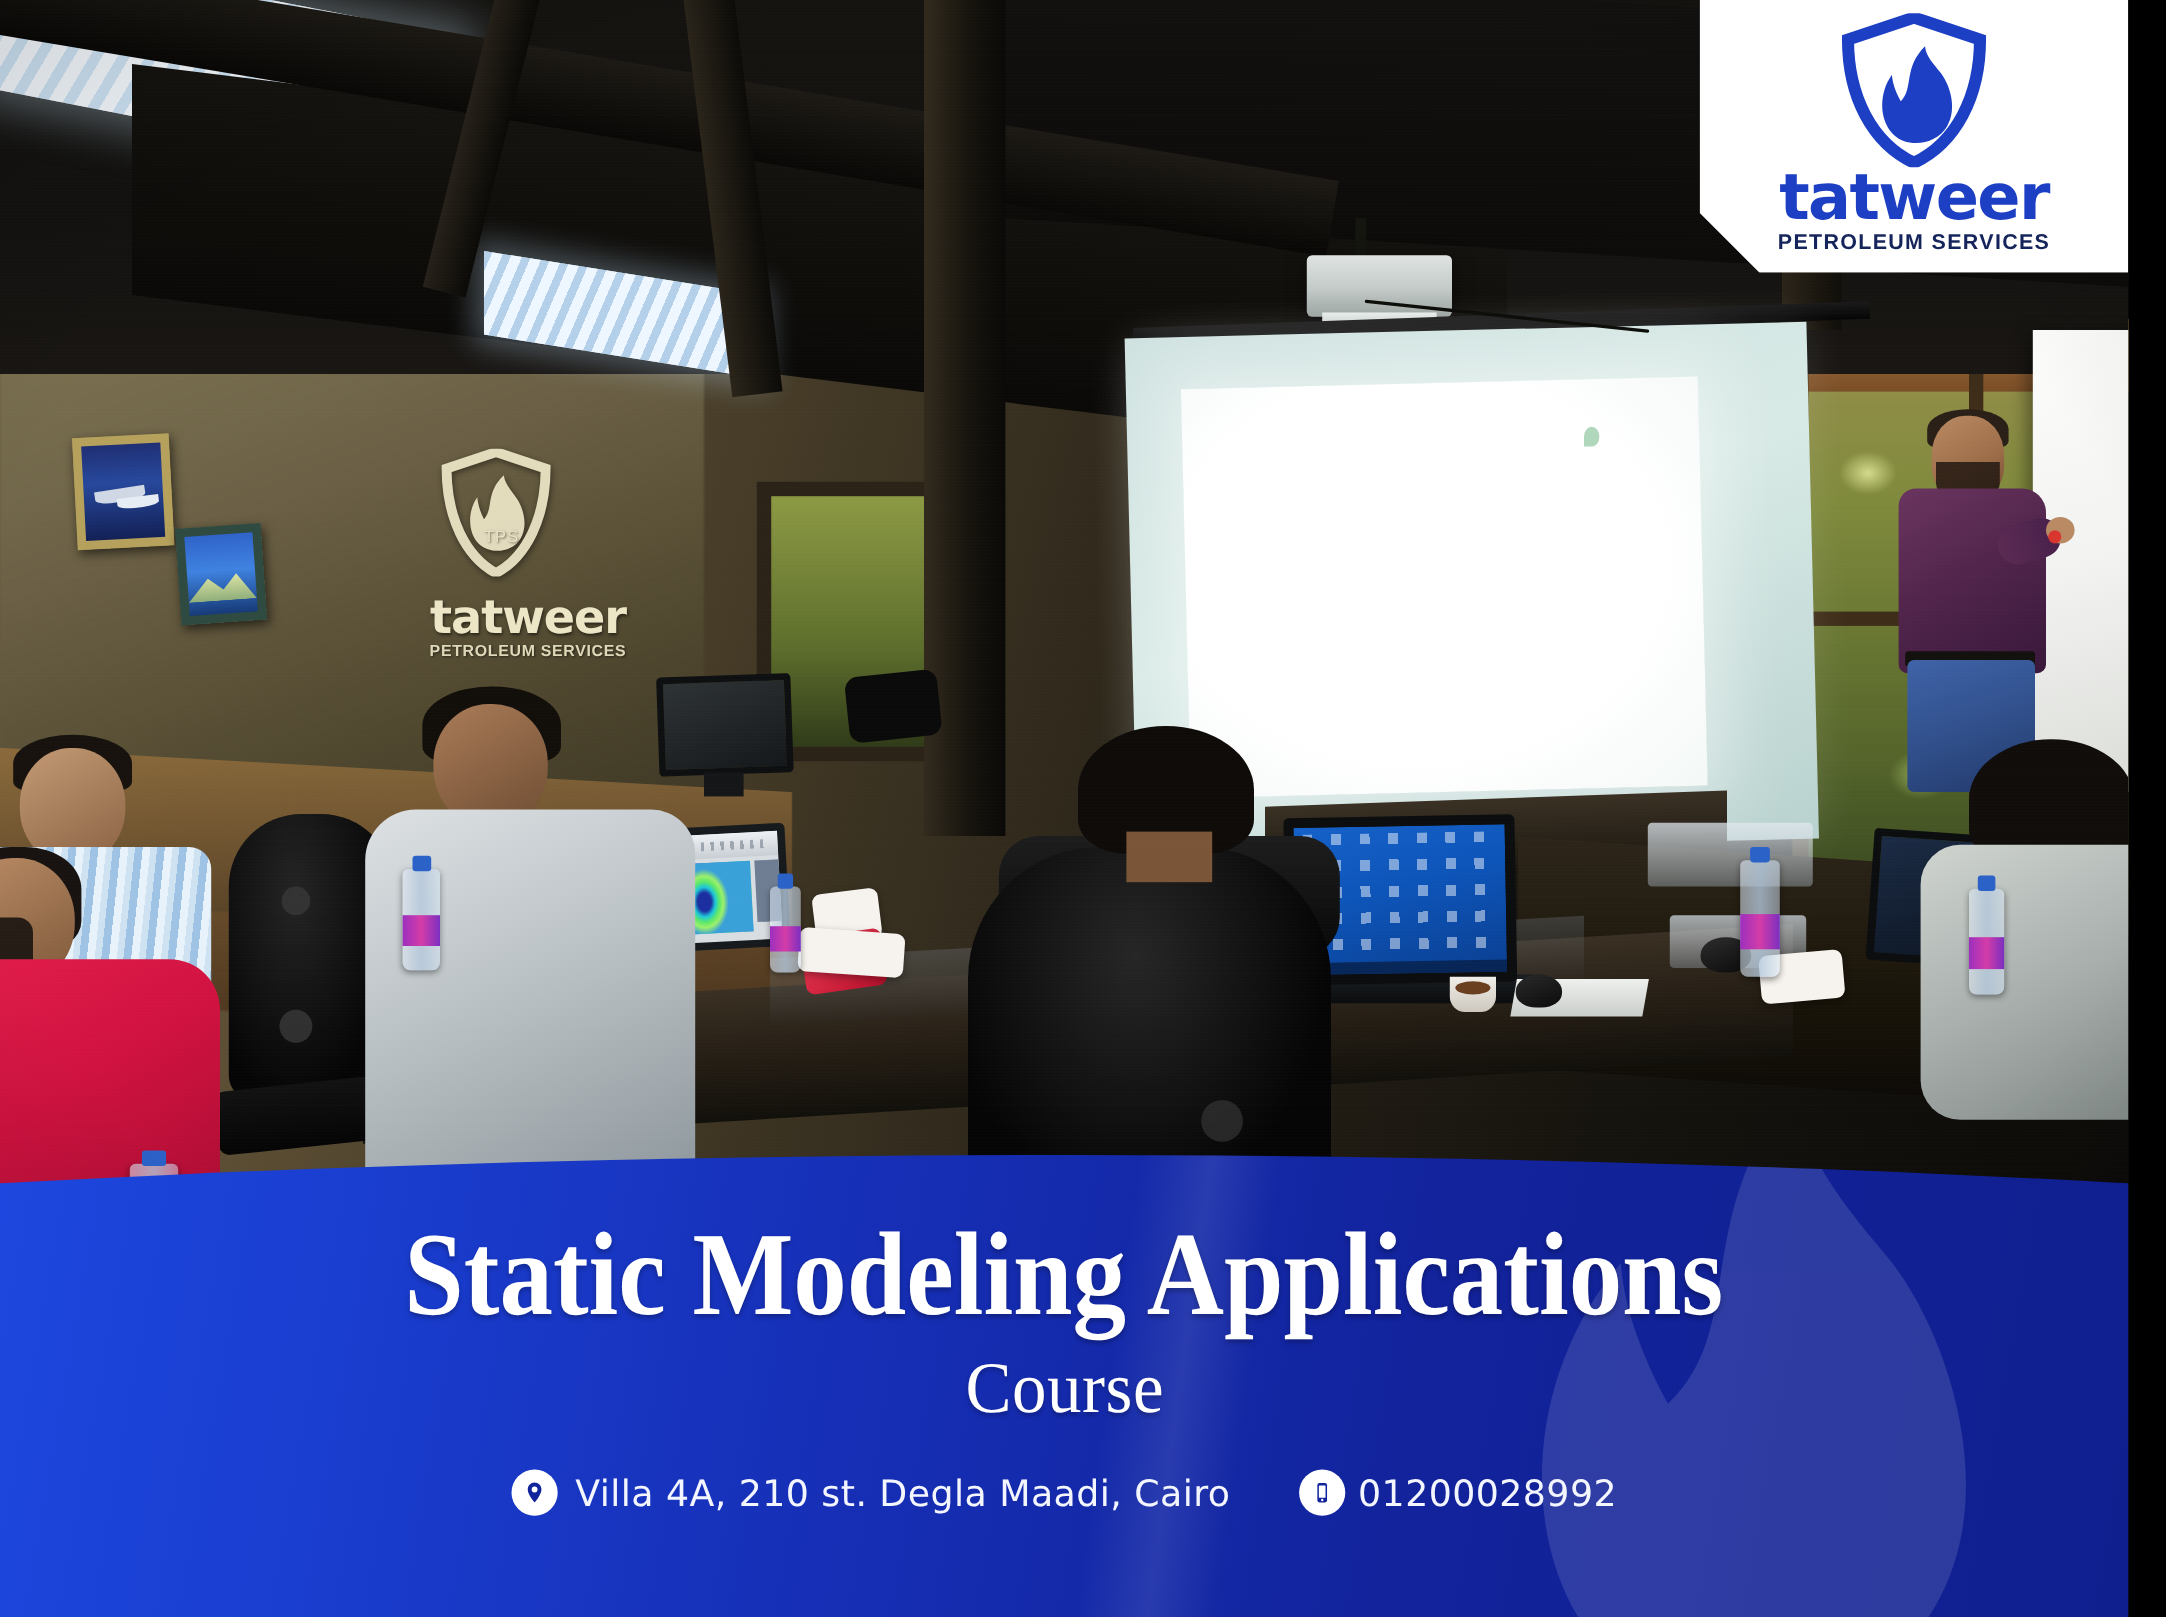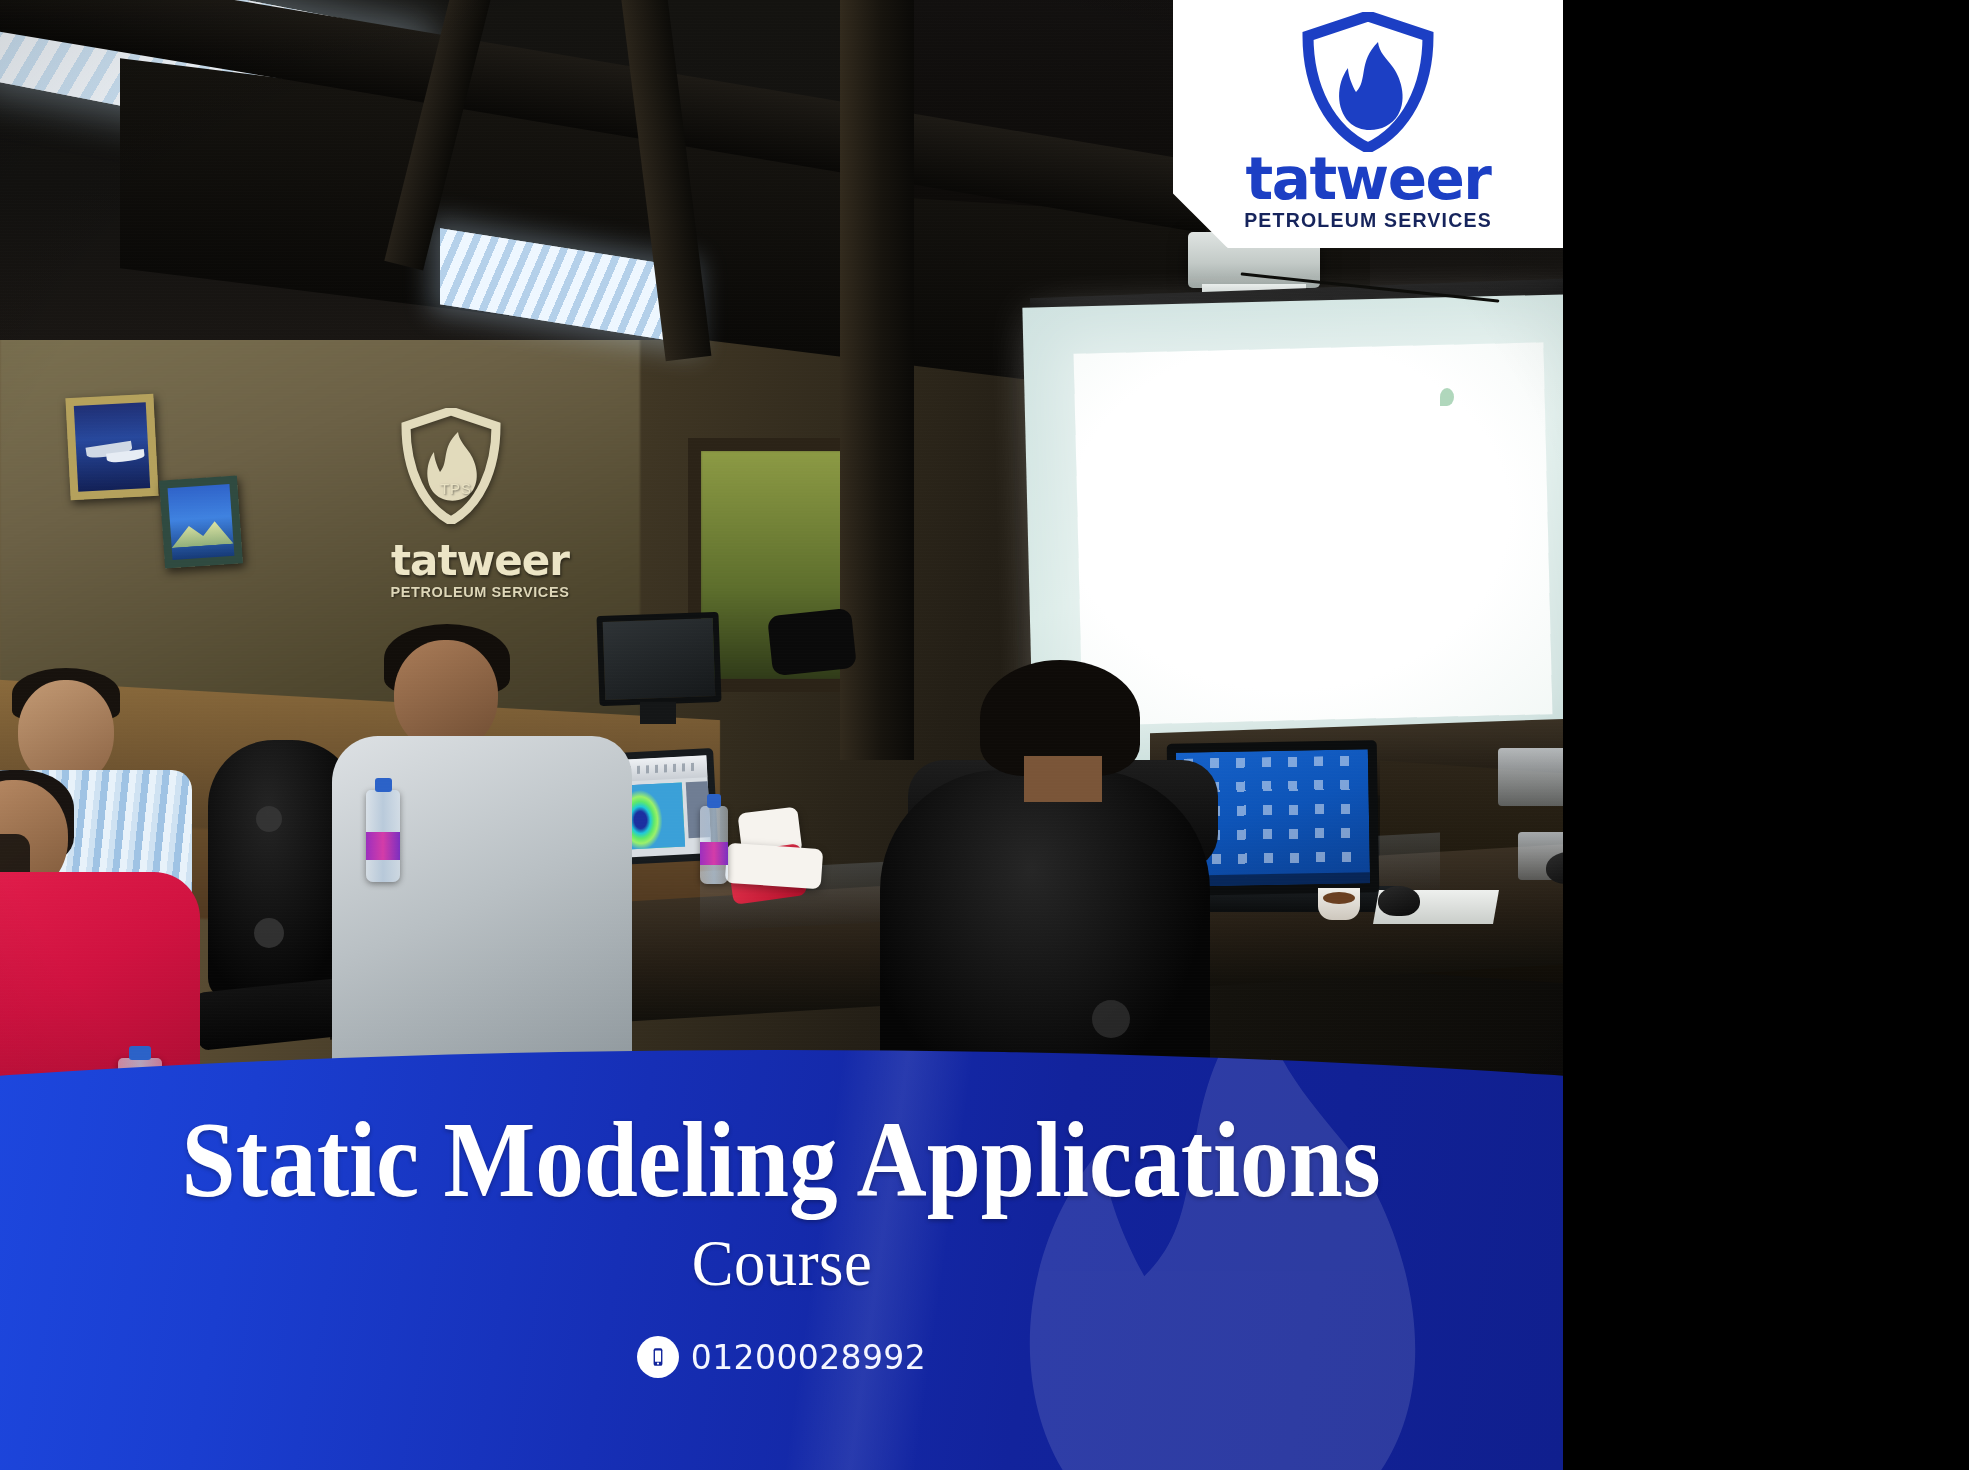--- a/index.html
+++ b/index.html
@@ -1,20 +1,20 @@
 <!DOCTYPE html>
 <html><head>
 <meta charset="utf-8">
 <title>Static Modeling Applications Course</title>
 <style>
   html,body{margin:0;padding:0;background:#000;}
   *{box-sizing:border-box;}
   .poster{
     position:relative;
-    width:1563px;
+    width:1935px;
     height:1470px;
     overflow:hidden;
     background:#0a0a0a;
     font-family:"Liberation Sans", sans-serif;
   }
 
   
   .photo{position:absolute;inset:0;overflow:hidden;background:#0c0c0b;}
 
   
@@ -585,20 +585,28 @@
       <svg viewBox="0 0 260 320" aria-hidden="true">
         <path d="M170 10 C120 70 148 122 110 158 C88 118 88 92 88 92 C40 148 40 232 80 274 C122 318 206 306 236 252 C268 196 238 118 212 88 C192 64 172 40 170 10 Z" fill="#ffffff"></path>
       </svg>
     </div>
 
     <div class="banner-inner">
       <div class="title">Static Modeling Applications</div>
       <div class="subtitle">Course</div>
 
       <div class="contact-row">
+        <div class="contact-item address">
+          <span class="pin-badge">
+            <svg viewBox="0 0 24 24" aria-hidden="true">
+              <path d="M12 2C8.2 2 5.2 5 5.2 8.8c0 5.1 6.1 12 6.4 12.3a.6.6 0 0 0 .9 0c.3-.3 6.3-7.2 6.3-12.3C18.8 5 15.8 2 12 2zm0 9.7a2.9 2.9 0 1 1 0-5.8 2.9 2.9 0 0 1 0 5.8z" fill="#11249b"></path>
+            </svg>
+          </span>
+          <span class="contact-text">Villa 4A, 210 st. Degla Maadi,  Cairo</span>
+        </div>
 
         <div class="contact-item phone">
           <span class="pin-badge">
             <svg viewBox="0 0 24 24" aria-hidden="true">
               <rect x="7.2" y="2.4" width="9.6" height="19.2" rx="2.1" fill="#11249b"></rect>
               <rect x="8.7" y="4.8" width="6.6" height="12.3" rx="0.6" fill="#ffffff"></rect>
               <circle cx="12" cy="19.2" r="1.2" fill="#ffffff"></circle>
             </svg>
           </span>
           <span class="contact-text">01200028992</span>

